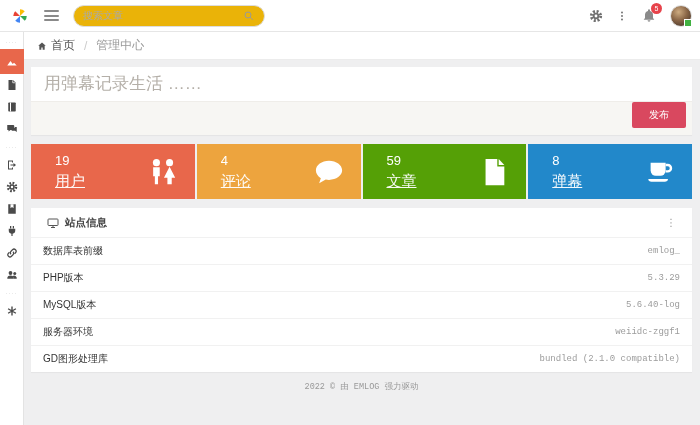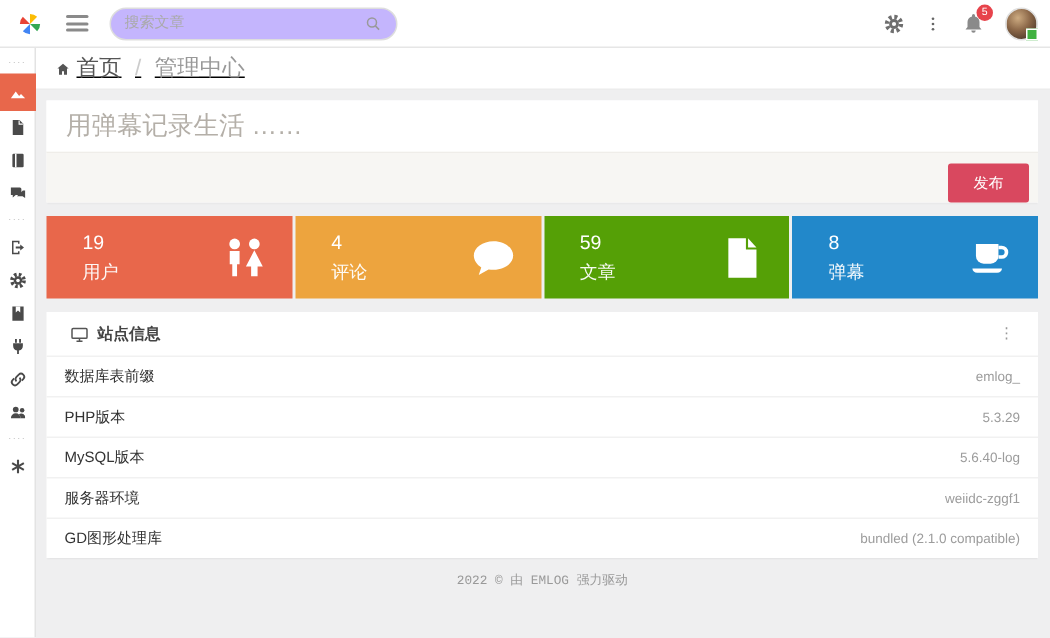--- a/index.html
+++ b/index.html
@@ -7,21 +7,21 @@
     font-family:"Liberation Sans", sans-serif; background:#efeff0; }
 
   
   .topbar { height:32px; background:#fff; border-bottom:1px solid #e6e6e6;
     display:flex; align-items:center; padding:0 8px; position:relative; z-index:5; }
   .logo { width:18px; height:18px; margin-left:3px; flex:0 0 auto; }
   .hamburger { width:15px; height:11px; margin-left:15px; display:flex;
     flex-direction:column; justify-content:space-between; cursor:pointer; }
   .hamburger span { display:block; height:2px; background:#8a8a8a; border-radius:1px; }
   .search { margin-left:14px; width:192px; height:22px; border:1px solid #ddd;
-    border-radius:12px; display:flex; align-items:center; padding:0 9px; background:#c4b5fd; }
+    border-radius:12px; display:flex; align-items:center; padding:0 9px; background:#eab308; }
   .search input { border:none; outline:none; flex:1; font-size:10px; color:#555;
     font-family:"Liberation Sans", sans-serif; background:transparent; }
   .search input::placeholder { color:#aaa; }
   .topbar-right { margin-left:auto; display:flex; align-items:center; gap:13px; }
   .icon-btn { display:flex; align-items:center; justify-content:center; cursor:pointer; position:relative; }
   .badge { position:absolute; top:-5px; right:-5px; min-width:11px; height:11px;
     border-radius:6px; color:#fff; font-size:7px; display:flex; align-items:center;
     justify-content:center; padding:0 2px; }
   .avatar { width:22px; height:22px; border-radius:50%; position:relative; flex:0 0 auto;
     background:radial-gradient(circle at 38% 30%, #cdab81 0%, #8a6647 45%, #4c382a 85%);
@@ -35,57 +35,57 @@
     display:flex; flex-direction:column; align-items:center; padding-top:3px; }
   .side-dash { font-size:6px; color:#bbb; letter-spacing:1px; height:14px;
     display:flex; align-items:center; }
   .side-item { width:24px; height:22px; display:flex; align-items:center;
     justify-content:center; cursor:pointer; }
   .side-item svg { width:12px; height:12px; }
   .side-item.active { height:25px; }
   .content { flex:1; display:flex; flex-direction:column; overflow:hidden; }
 
   .breadcrumb { height:28px; background:#fff; border-bottom:1px solid #ececec;
-    display:flex; align-items:center; padding:0 13px; font-size:15px;text-decoration:underline; }
+    display:flex; align-items:center; padding:0 13px; font-size:12px; }
   .breadcrumb svg { width:10px; height:10px; margin-right:4px; }
   .crumb-home { color:#555; cursor:pointer; }
   .crumb-sep { color:#ccc; margin:0 9px; }
   .crumb-cur { color:#999; }
 
   .page { padding:7px 8px 0 7px; }
 
   
   .composer { background:#fff; box-shadow:0 1px 1px rgba(0,0,0,.04); }
   .composer input { width:100%; height:34px; border:none; outline:none;
     padding:0 13px; font-size:17px; color:#555; font-family:"Liberation Sans", sans-serif; }
   .composer input::placeholder { color:#b4afa8; }
   .composer-toolbar { height:34px; background:#f7f6f3; border-top:1px solid #efede9;
-    display:flex; align-items:flex-end; justify-content:flex-end; padding:0 6px; }
+    display:flex; align-items:flex-start; justify-content:flex-end; padding:0 6px; }
   .publish-btn { color:#fff; font-size:10px; padding:6px 17px; border:none;
     border-radius:2px; cursor:pointer; font-family:"Liberation Sans", sans-serif; }
 
   
   .stats { display:flex; gap:2px; margin-top:9px; }
   .stat-card { flex:1; height:55px; color:#fff; display:flex; align-items:center;
     justify-content:space-between; padding:0 17px 0 24px; cursor:pointer; }
   .stat-num { font-size:13px; }
-  .stat-label { font-size:12px; margin-top:4px; opacity:.95; }
+  .stat-label { font-size:15px; margin-top:4px; opacity:.95;text-decoration:underline; }
   .stat-card svg { width:30px; height:30px; flex:0 0 auto; }
 
   
   .siteinfo { background:#fff; margin-top:9px; box-shadow:0 1px 1px rgba(0,0,0,.04); }
   .siteinfo-head { display:flex; align-items:center; padding:8px 16px 7px; }
   .siteinfo-head svg { width:12px; height:12px; margin-right:6px; }
   .siteinfo-title { font-size:10.5px; color:#444; font-weight:bold; }
   .siteinfo-kebab { margin-left:auto; color:#999; font-size:10px; cursor:pointer;
     letter-spacing:0; line-height:1; }
   .info-row { display:flex; align-items:center; justify-content:space-between;
     padding:6px 12px; border-top:1px solid #f1f1f1; min-height:23px; }
   .info-label { font-size:10px; color:#333; }
-  .info-value { font-size:9px; color:#9c9c9c; font-family:Liberation Sans, sans-serif; }
+  .info-value { font-size:9px; color:#9c9c9c; font-family:Liberation Mono, monospace; }
 
   .footer { text-align:center; font-size:8.5px; color:#999; padding:9px 0 6px;
     font-family:"Liberation Mono", monospace; }
 </style>
 </head>
 <body>
 
 <div class="topbar">
   <svg class="logo" viewBox="0 0 24 24">
     <path d="M12 12L12 3A9 9 0 0 1 18.36 5.64Z" fill="#fbbc04"></path>

